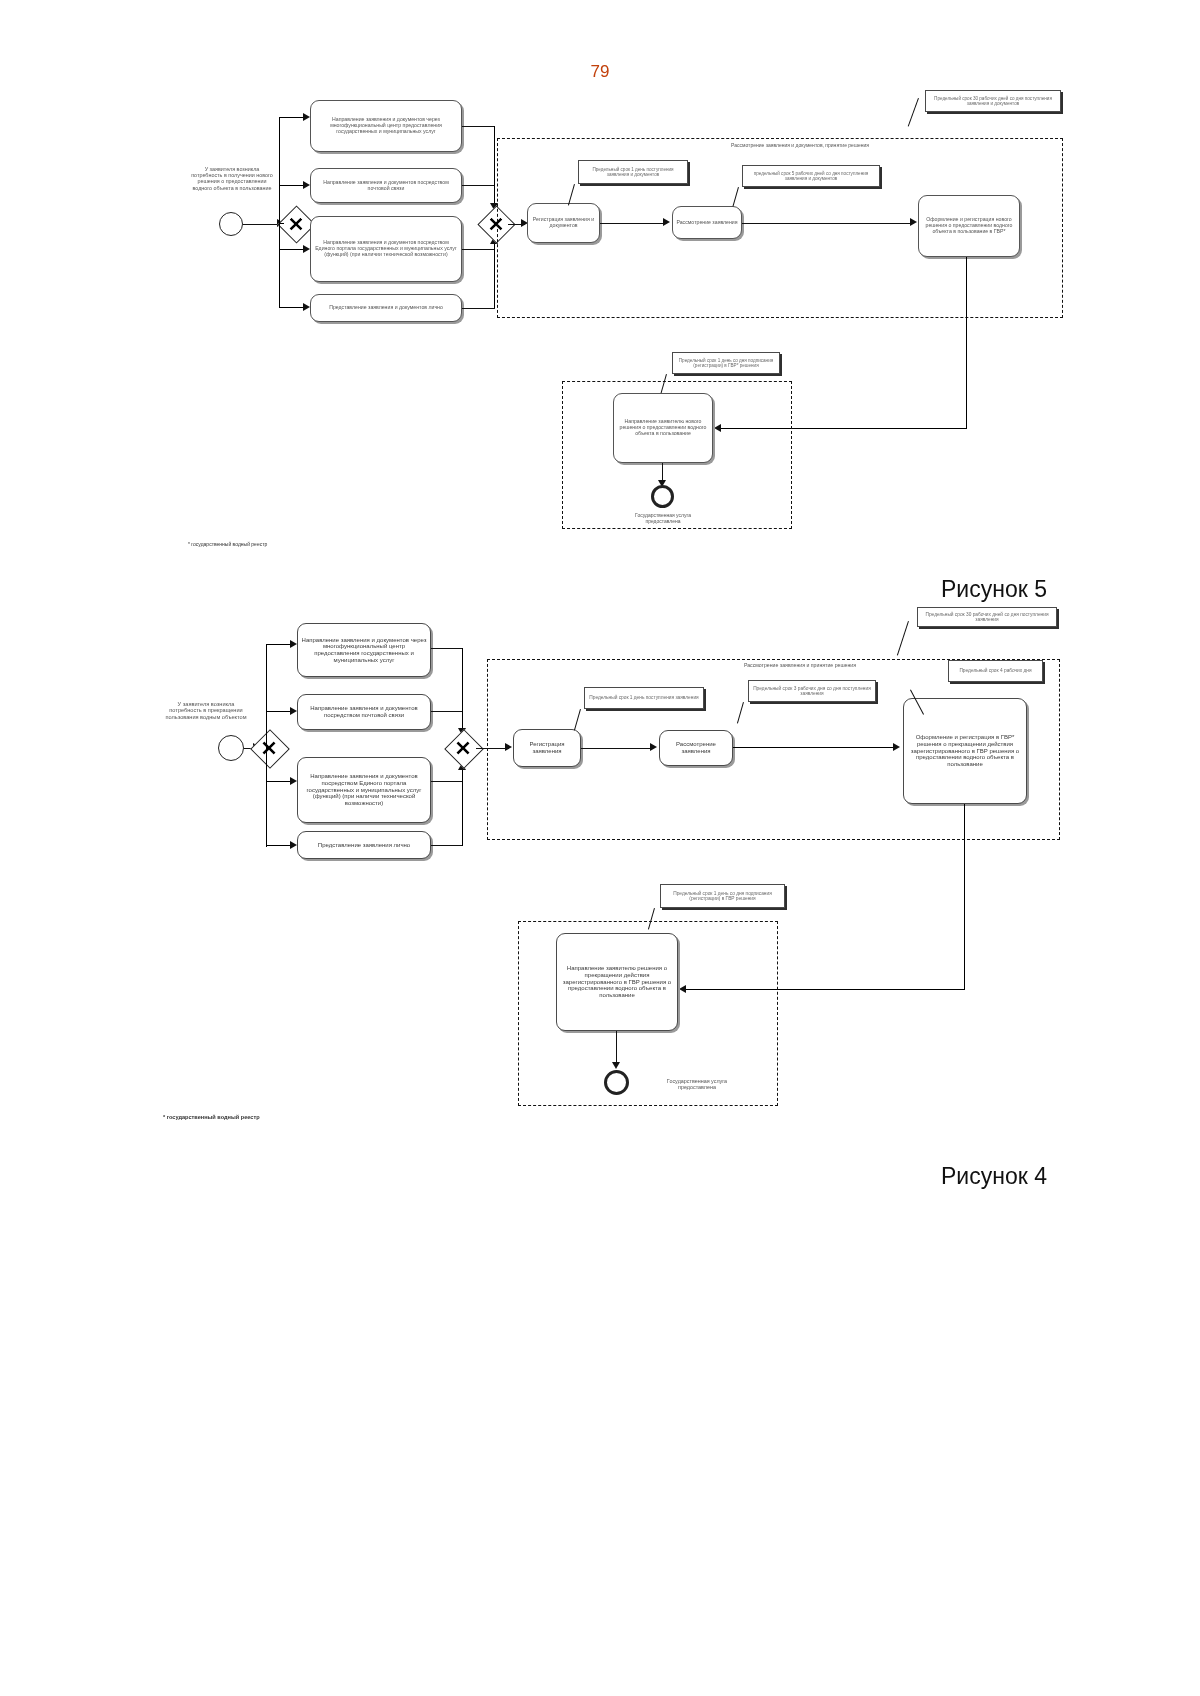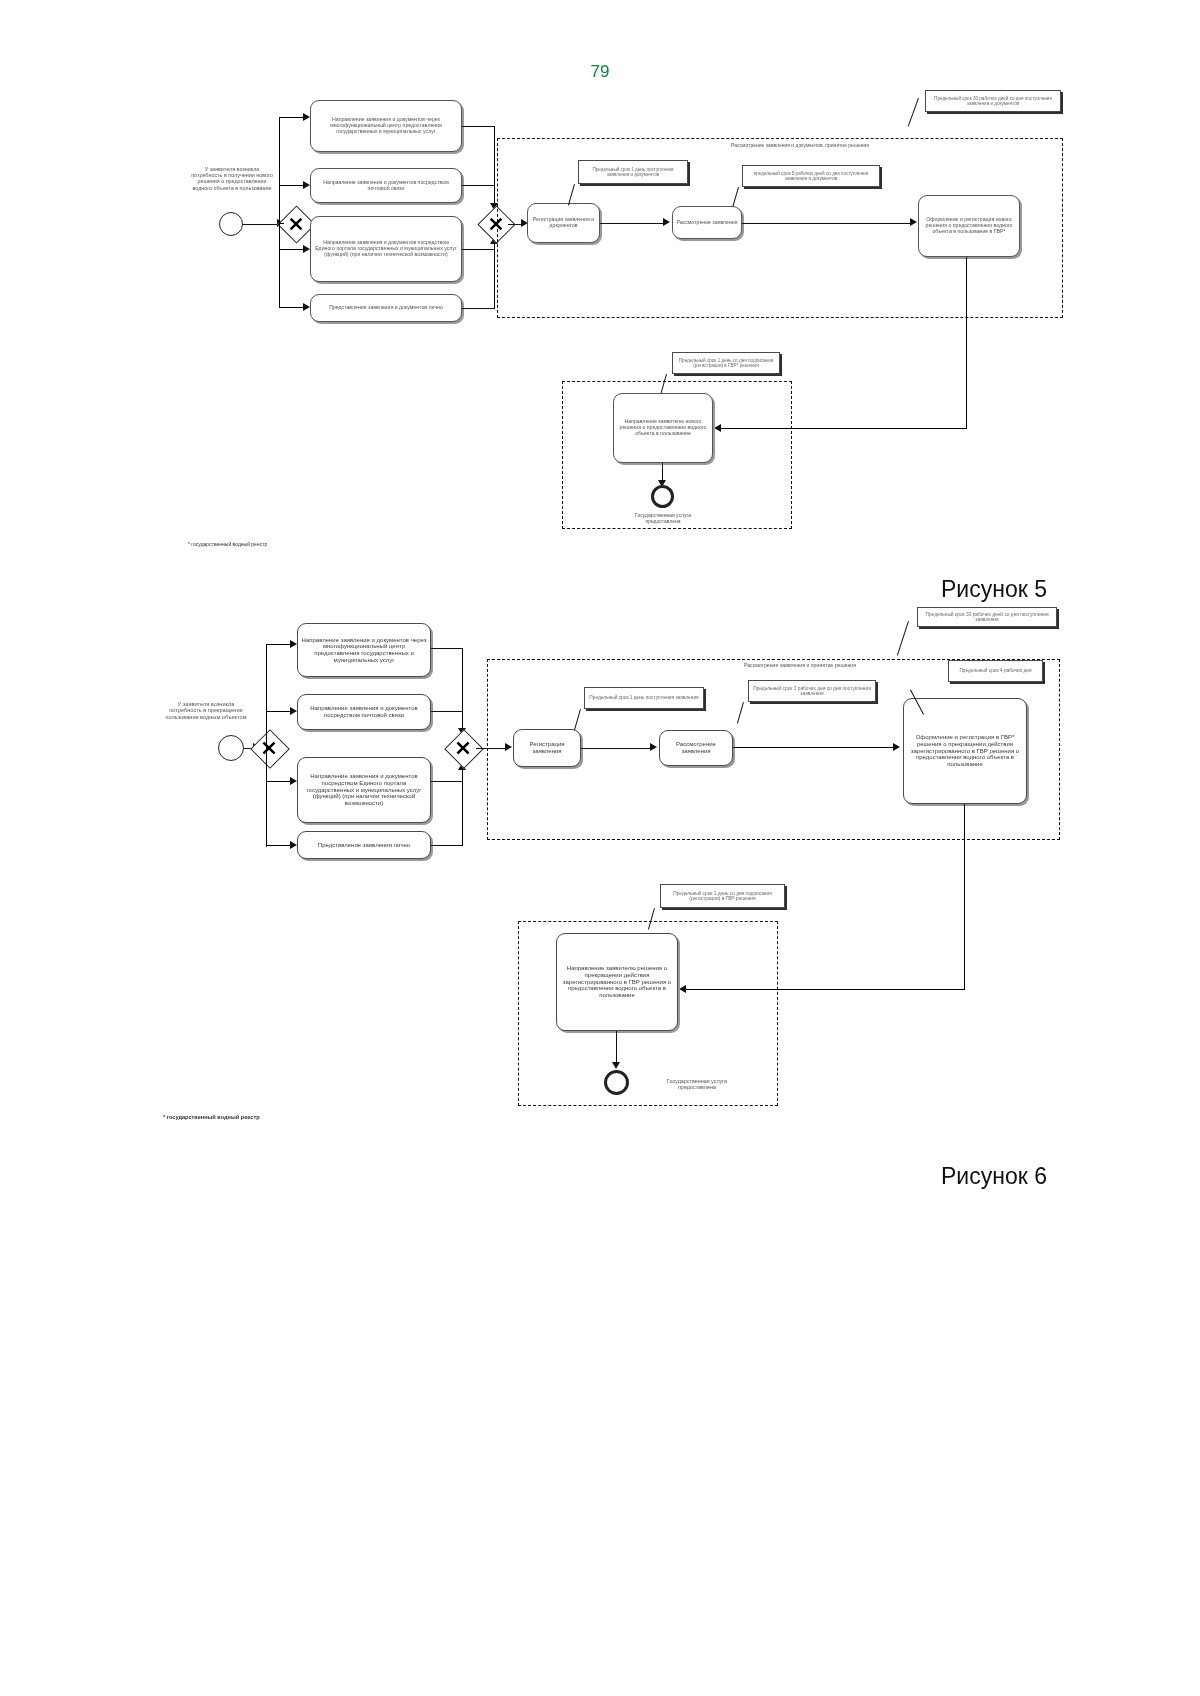--- a/index.html
+++ b/index.html
@@ -1,18 +1,18 @@
 <!DOCTYPE html>
 <html><head>
 <meta charset="utf-8">
 <style>
   html,body{margin:0;padding:0;background:#fff;}
   body{width:1200px;height:1696px;position:relative;font-family:"Liberation Sans",sans-serif;color:#000;}
   .page{position:absolute;inset:0;}
-  .pageno{position:absolute;left:0;right:0;top:62px;text-align:center;font-size:17px;color:#15803d;text-decoration:underline;}
+  .pageno{position:absolute;left:0;right:0;top:62px;text-align:center;font-size:17px;color:#c2410c;text-decoration:underline;}
   .pageno span{display:inline-block;}
 
   
   .abs{position:absolute;}
 
   
   .task{
     position:absolute;box-sizing:border-box;
     border:1px solid #555;border-radius:9px;background:#fff;
     box-shadow:2px 2px 0 #9a9a9a;
@@ -251,15 +251,15 @@
     <div class="task dark" style="left:556px;top:933px;width:122px;height:98px;font-size:6px;">Направление заявителю решения о прекращении действия зарегистрированного в ГВР решения о предоставлении водного объекта в пользование</div>
 
     <div class="ln lnv" style="left:616px;top:1031px;height:35px;"></div>
     <div class="arw d" style="left:612px;top:1062px;"></div>
     <div class="ev end" style="left:604px;top:1070px;width:25px;height:25px;"></div>
     <div class="txt" style="left:652px;top:1078px;width:90px;font-size:5.4px;">Государственная услуга предоставлена</div>
 
     <div class="footnote bold" style="left:163px;top:1114px;font-size:5.6px;">* государственный водный реестр</div>
   </div>
 
-  <div class="figlabel" style="left:941px;top:1163px;">Рисунок 6</div>
+  <div class="figlabel" style="left:941px;top:1163px;">Рисунок 4</div>
 
 </div>
 
 </body></html>

